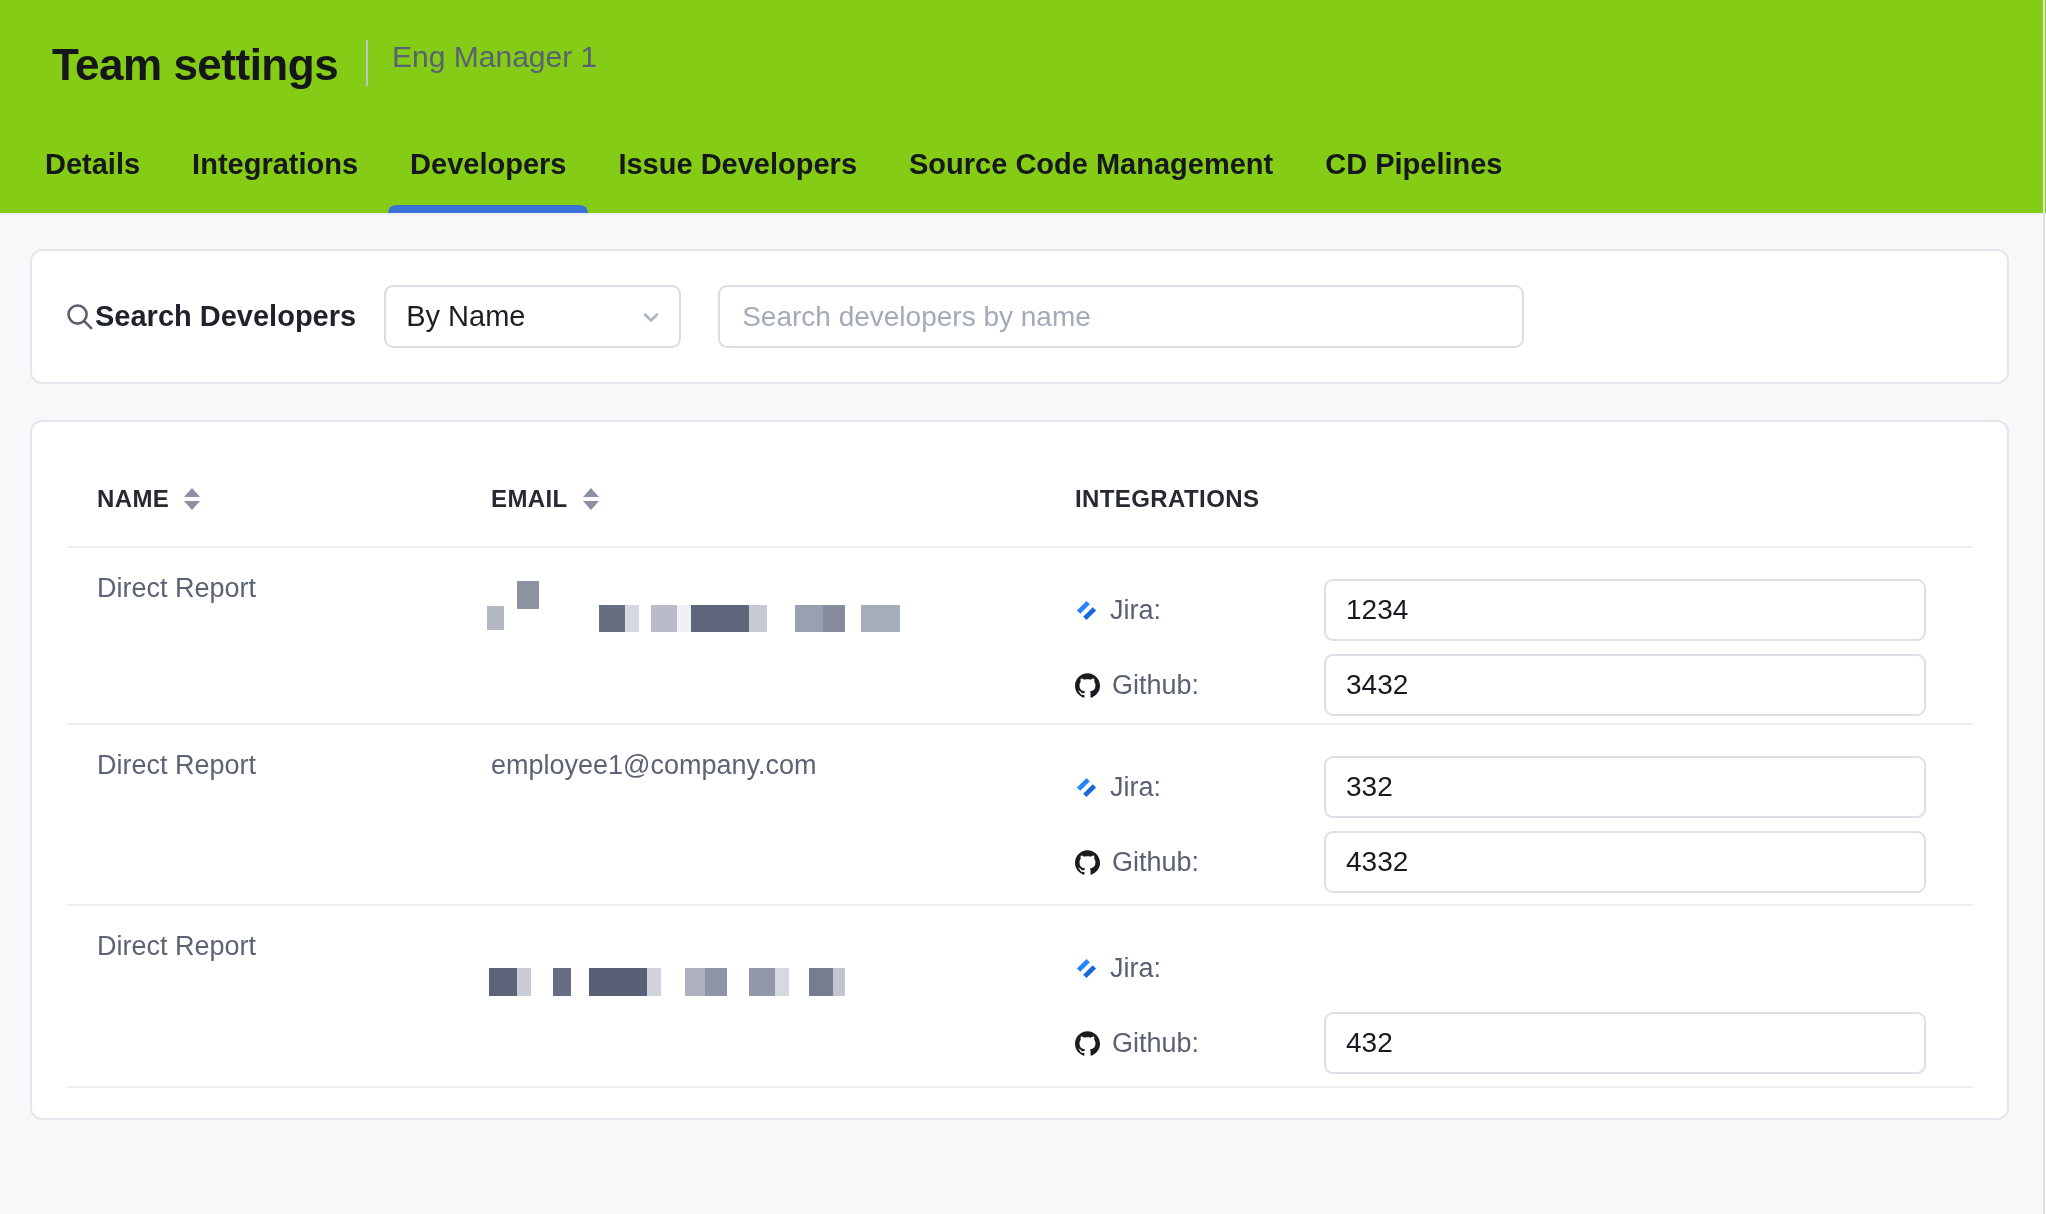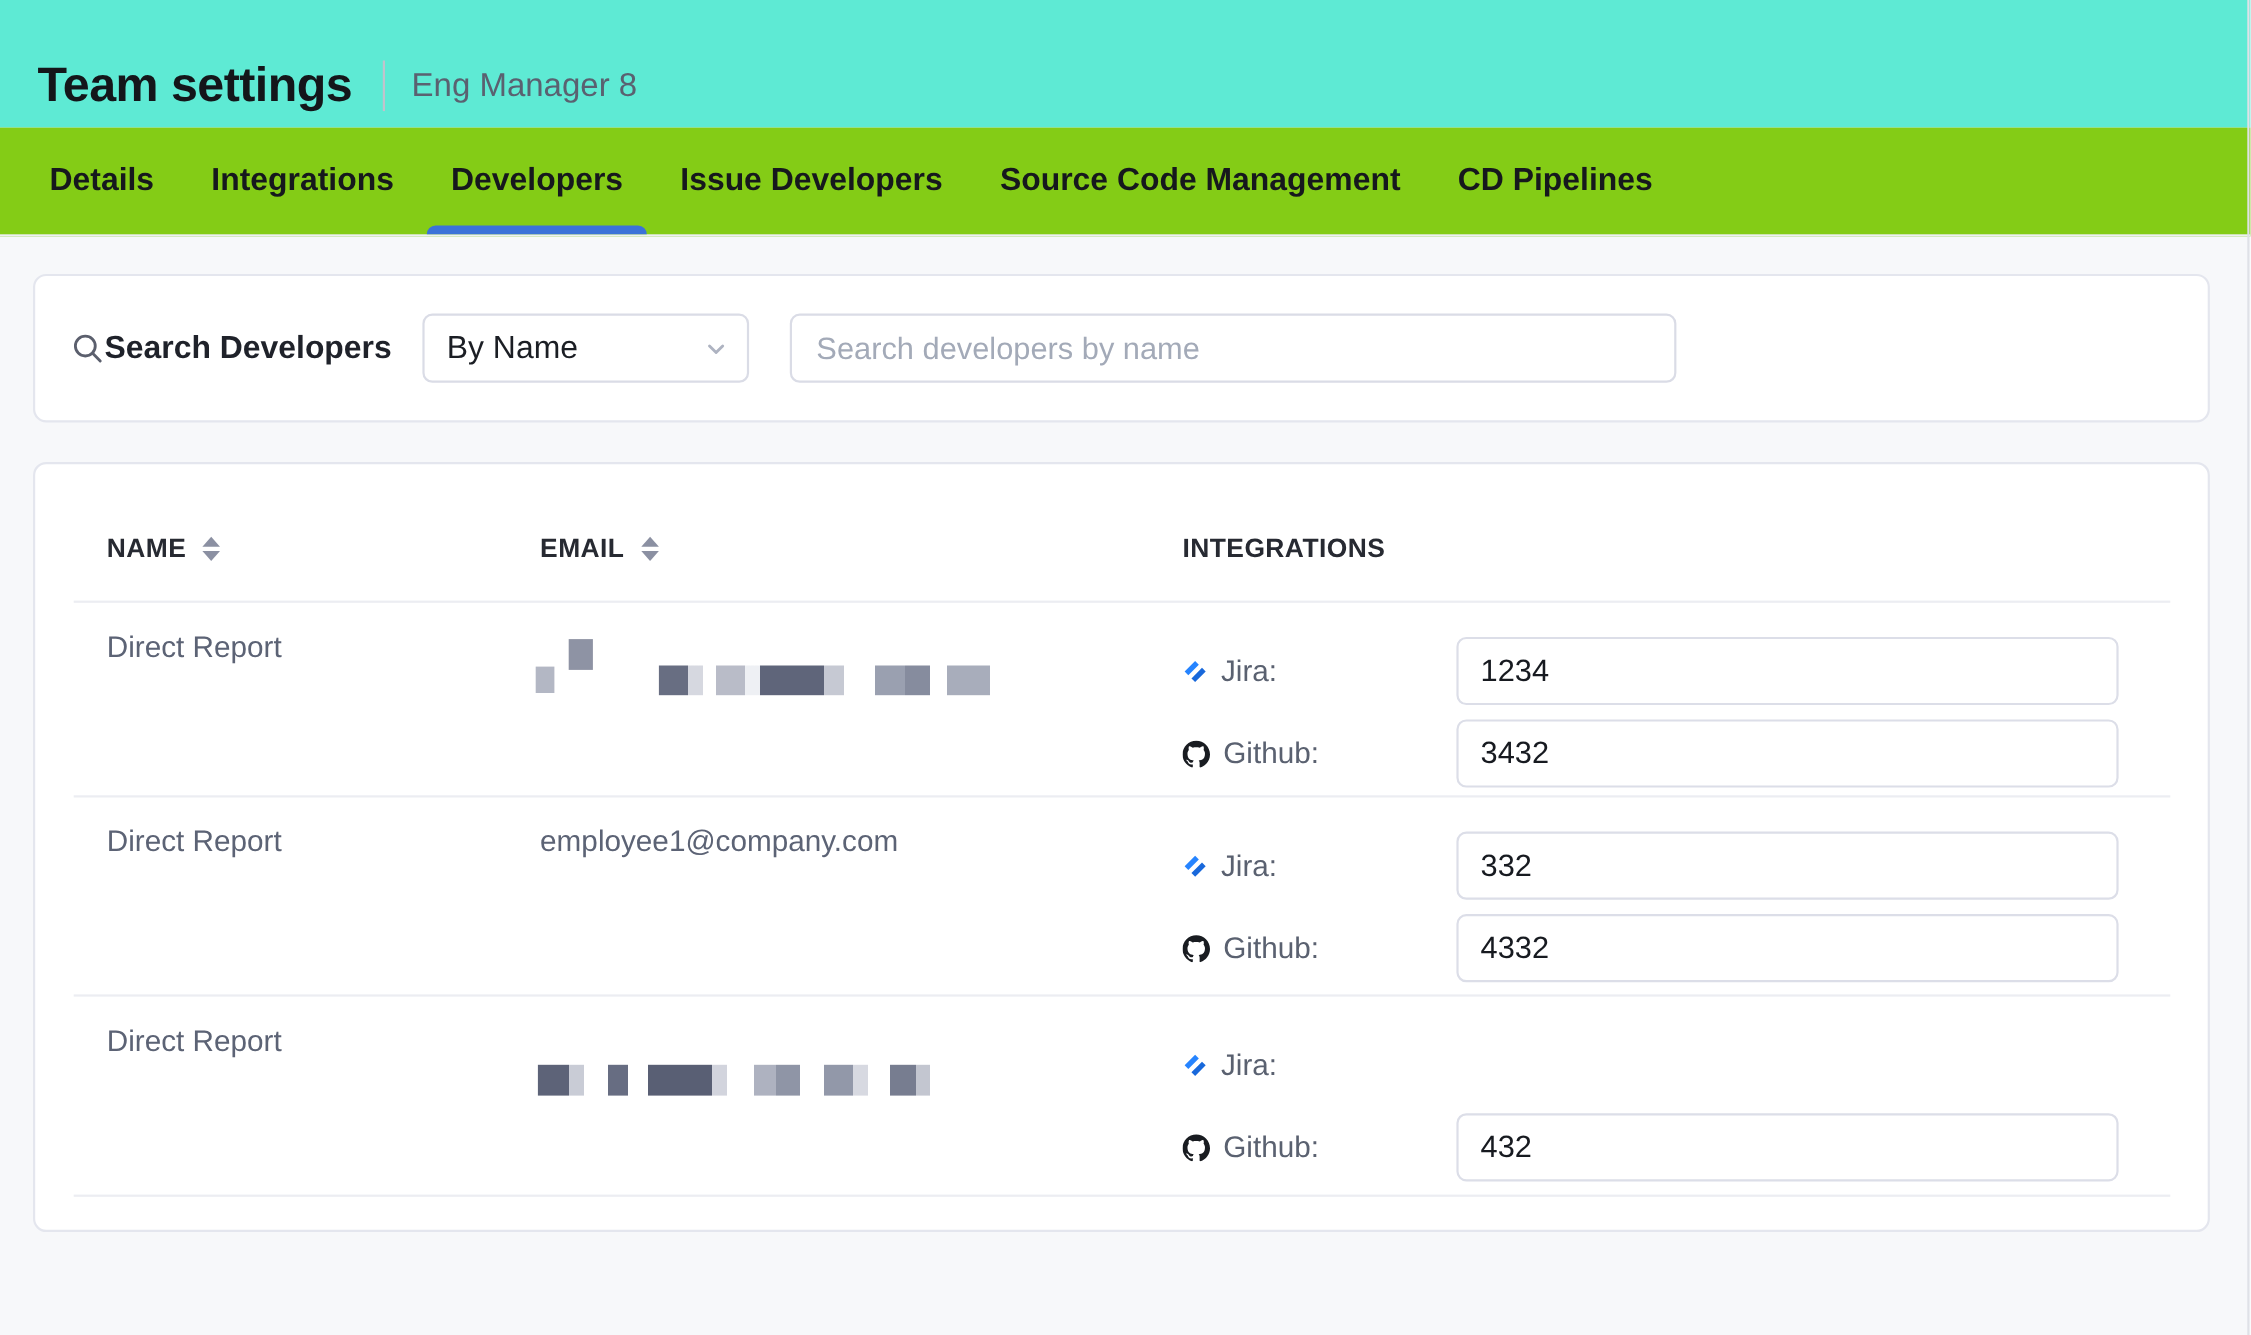--- a/index.html
+++ b/index.html
@@ -7,25 +7,24 @@
   html, body { width: 2046px; height: 1214px; }
   body {
     font-family: "Liberation Sans", sans-serif;
     background: #f7f8fa;
     position: relative;
     overflow: hidden;
   }
 
   
   .topbar {
-    background: #5eead4;
+    background: #84cc16;
     height: 116px;
     display: flex;
-    align-items: center;
-    padding-left: 34px;
+    padding-left: 52px;
     padding-top: 40px;
   }
   .page-title {
     font-size: 44px;
     font-weight: 700;
     color: #14161a;
     letter-spacing: -0.5px;
   }
   .title-sep {
     width: 2px;
@@ -239,21 +238,21 @@
     width: 2px; height: 100%;
     background: #dfe1e7;
   }
 </style>
 </head>
 <body>
 
 <header class="topbar">
   <h1 class="page-title">Team settings</h1>
   <span class="title-sep"></span>
-  <span class="subtitle">Eng Manager 8</span>
+  <span class="subtitle">Eng Manager 1</span>
 </header>
 
 <nav class="tabs">
   <div class="tab">Details</div>
   <div class="tab">Integrations</div>
   <div class="tab active">Developers</div>
   <div class="tab">Issue Developers</div>
   <div class="tab">Source Code Management</div>
   <div class="tab">CD Pipelines</div>
 </nav>

